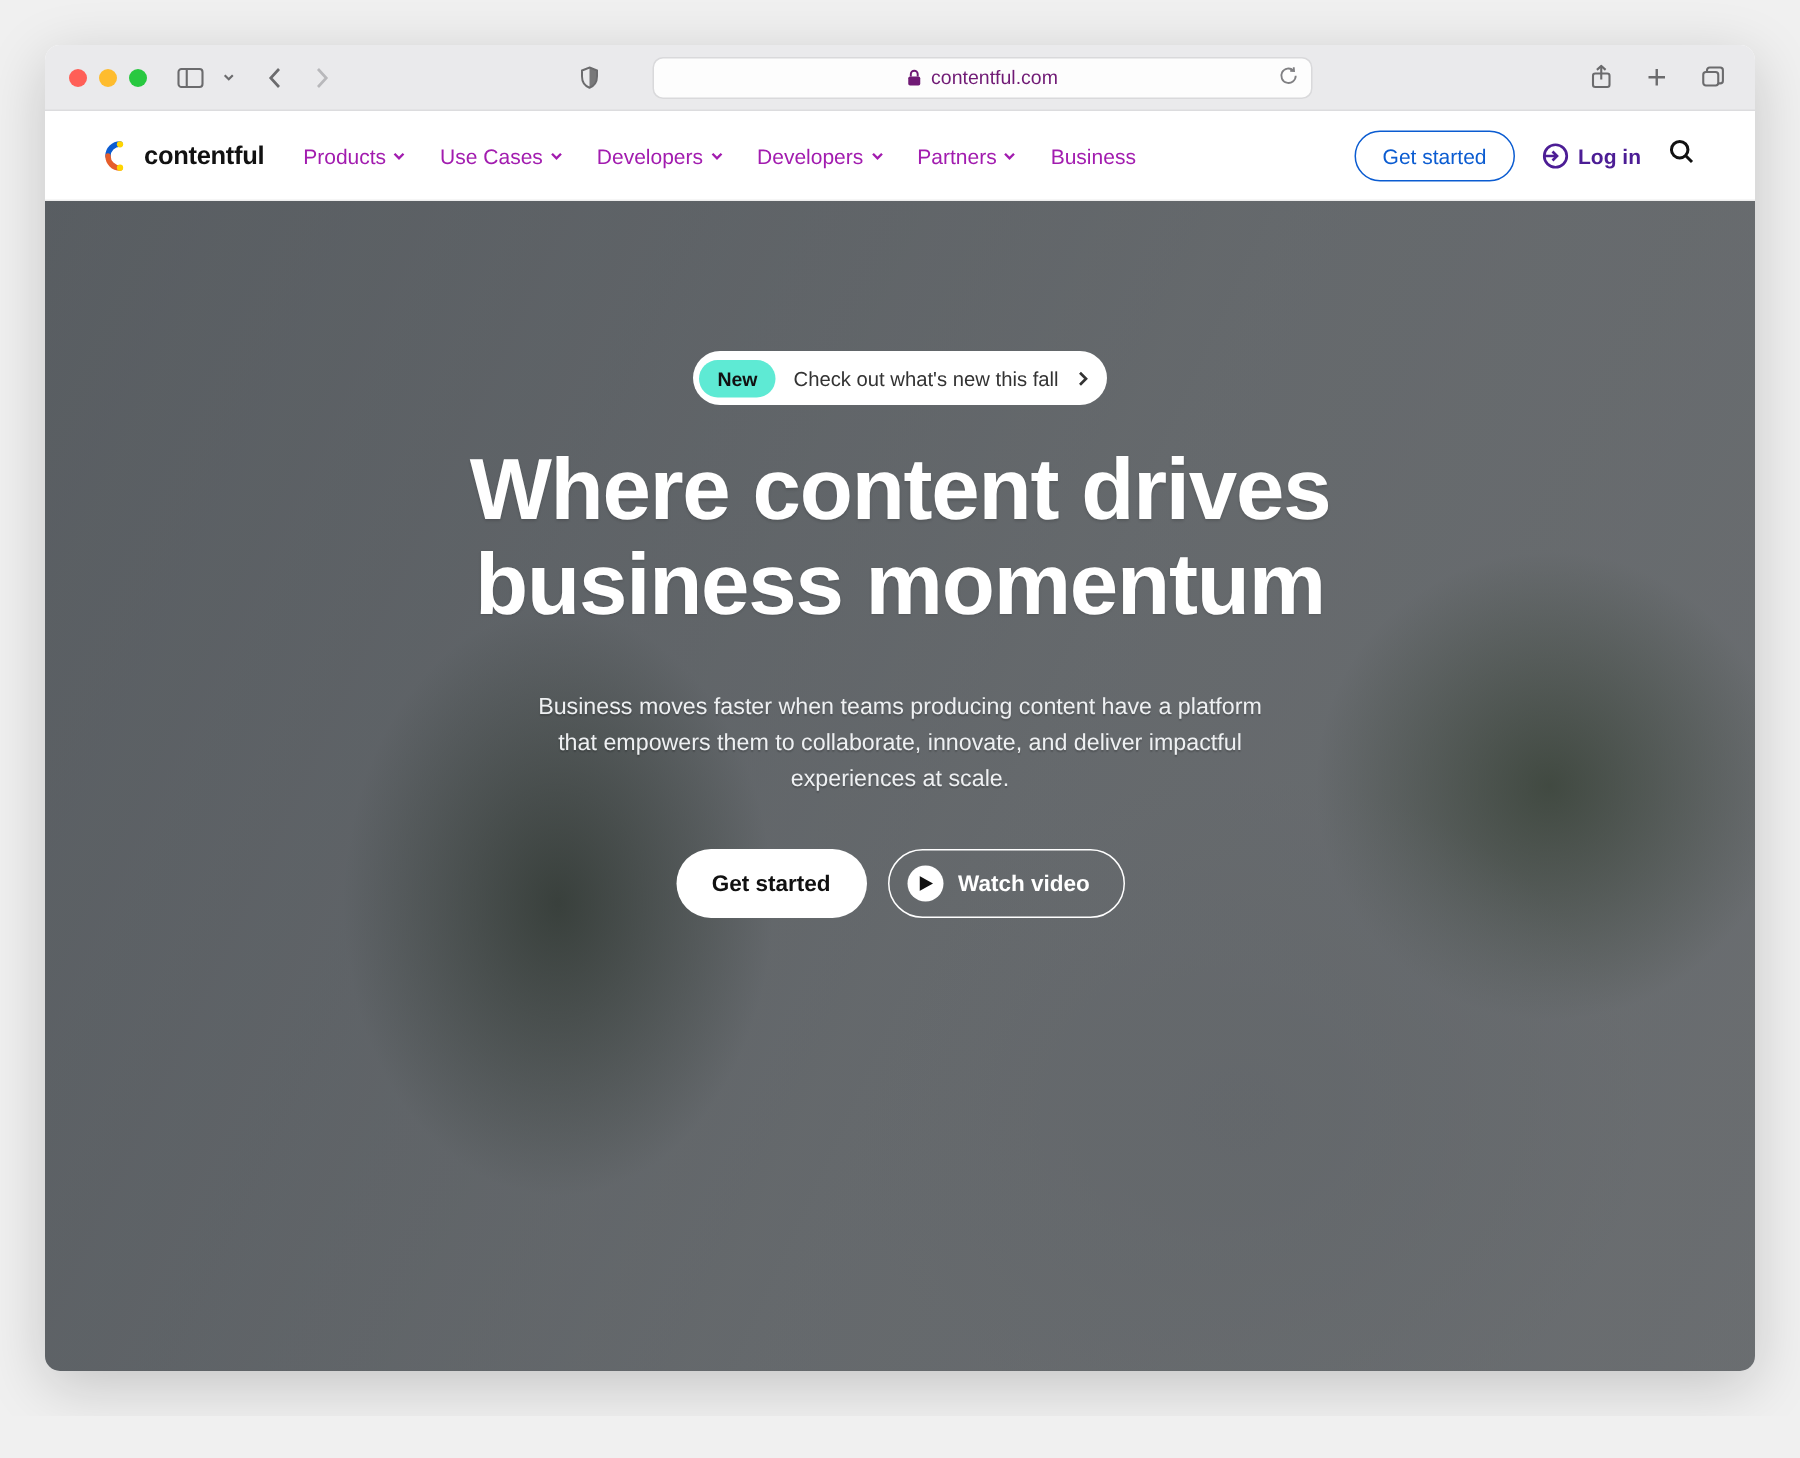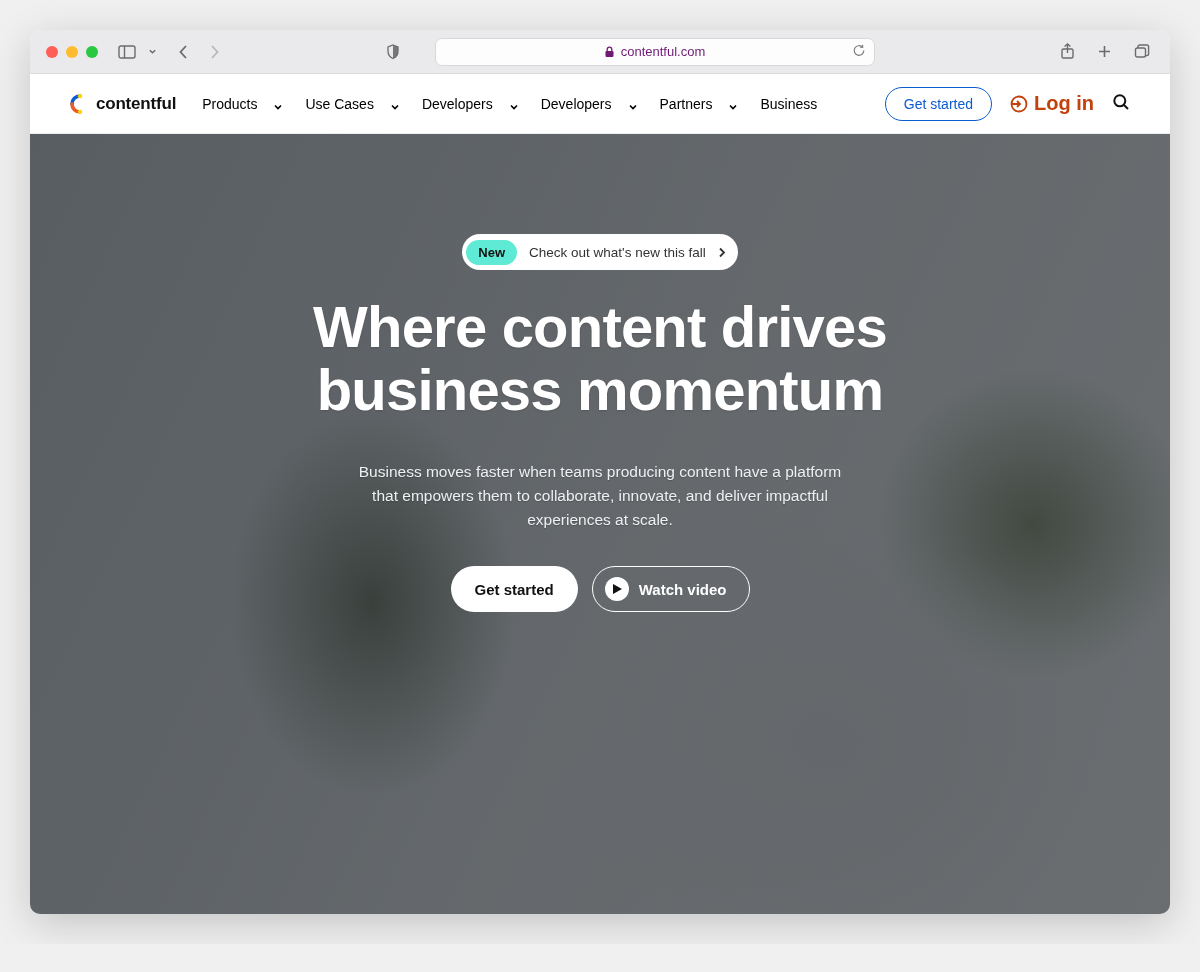--- a/index.html
+++ b/index.html
@@ -68,31 +68,31 @@
     display: flex;
     align-items: center;
     padding: 0 40px;
     border-bottom: 1px solid #eee;
   }
   .logo { display:flex; align-items:center; gap:6px; margin-right: 26px;}
   .logo-mark { width:20px; height:20px; position:relative;}
   .logo-text { font-weight:700; font-size:17px; color:#111; letter-spacing:-.2px;}
   .nav { display:flex; gap:22px; }
   .nav-item {
-    display:flex; align-items:flex-end; gap:16px;
-    font-size:14px; color:#000000; cursor:pointer;
+    display:flex; align-items:center; gap:4px;
+    font-size:14px; color:#a21caf; cursor:pointer;
   }
   .nav-item svg { width:10px; height:10px; }
   .header-right { margin-left:auto; display:flex; align-items:center; gap:18px;}
   .btn-outline {
     border:1.5px solid #0b5cd1; color:#0b5cd1; background:#fff;
     padding: 8px 18px; border-radius: 22px; font-size:14px; font-weight:500;
     cursor:pointer;
   }
-  .login { display:flex; align-items:center; gap:6px; font-size:20px; font-weight:600; color:#c2410c; cursor:pointer;}
+  .login { display:flex; align-items:center; gap:6px; font-size:14px; font-weight:600; color:#4c1d95; cursor:pointer;}
   .search-ico { cursor:pointer; color:#111;}
 
   
   .hero {
     position: relative;
     height: 780px;
     background:
       linear-gradient(rgba(40,44,48,0.62), rgba(40,44,48,0.62)),
       radial-gradient(ellipse 380px 320px at 70% 78%, #c5c9cc 0%, transparent 70%),
       radial-gradient(ellipse 220px 300px at 30% 60%, #556150 0%, transparent 65%),

